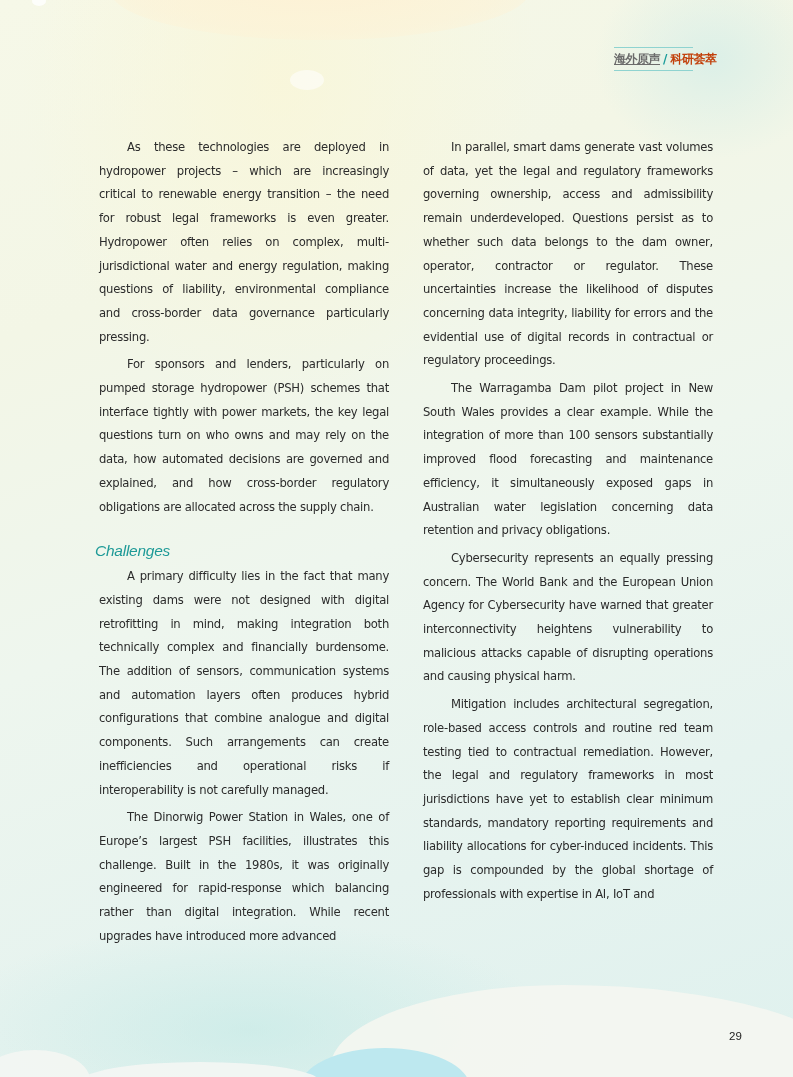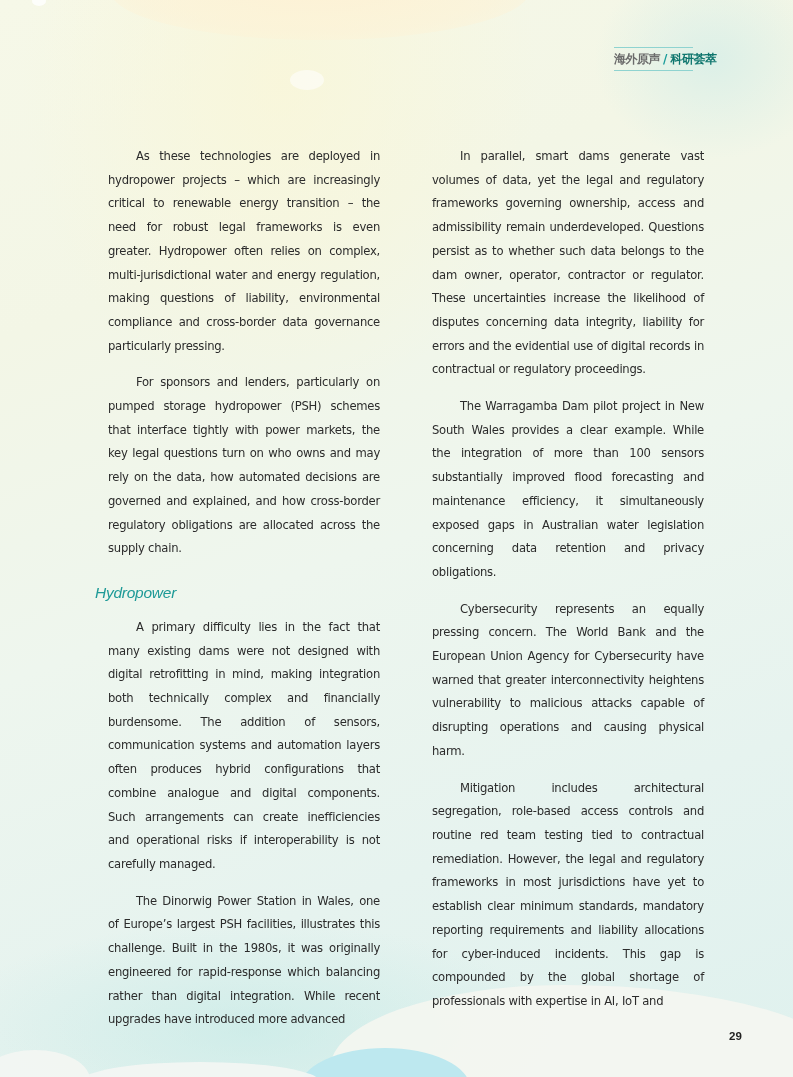--- a/index.html
+++ b/index.html
@@ -45,41 +45,41 @@
     background: rgba(244,246,244,0.9);
   }
 
   .section-header {
     position: absolute; left: 614px; top: 47px; width: 80px;
     height: 22px; border-top: 1.5px solid #8fd3d0; border-bottom: 1.5px solid #8fd3d0;
     display: flex; align-items: center; white-space: nowrap;
     font-family: "DejaVu Serif", serif; font-size: 12px; font-weight: bold;
     padding: 0; box-sizing: content-box; width: 79px;
   }
-  .section-header .part1 { color: #6b6b6b; letter-spacing: -0.5px; }
+  .section-header .part1 { color: #6b6b6b; letter-spacing: -0.5px; text-decoration: underline; }
   .section-header .sep { color: #1a9c9a; margin: 0 3px; font-family: "DejaVu Sans", sans-serif; }
-  .section-header .part2 { color: #0f766e; font-family: "DejaVu Sans", sans-serif; letter-spacing: -0.5px; }
+  .section-header .part2 { color: #c2410c; font-family: "DejaVu Sans", sans-serif; letter-spacing: -0.5px; }
 
   .column {
     position: absolute; top: 132px; width: 298px;
     font-family: "DejaVu Sans", sans-serif; font-size: 11.6px; line-height: 23.7px;
     color: #2b2b2b; text-align: justify; letter-spacing: -0.25px;
   }
   .col-left { left: 95px; }
   .col-right { left: 419px; }
-  .column p { margin: 13px; text-indent: 28px; text-align-last: left; }
+  .column p { margin: 4px; text-indent: 28px; text-align-last: left; }
   .column p.noindent { text-indent: 0; }
   .column h3 {
     margin: 20px 0 -2px 0; font-family: "Liberation Sans", sans-serif;
     font-style: italic; font-weight: normal; font-size: 15.5px; line-height: 24px;
     color: #1e9a97;
   }
   .page-number {
     position: absolute; left: 729px; top: 1030px;
-    font-family: "Liberation Sans", sans-serif; font-weight: bold; font-size: 11.5px; color: #222;
+    font-family: "Liberation Sans", sans-serif; font-weight: normal; font-size: 11.5px; color: #222;
   }
 </style>
 </head>
 <body>
 
 <div class="bg-shape bg-yellow2"></div>
 <div class="bg-shape bg-yellow"></div>
 <div class="bg-shape bg-teal-right"></div>
 <div class="bg-shape bg-dot1"></div>
 <div class="bg-shape bg-dot2"></div>
@@ -91,21 +91,21 @@
 
 <div class="section-header">
   <span class="part1">海外原声</span>
   <span class="sep">/</span>
   <span class="part2">科研荟萃</span>
 </div>
 
 <div class="column col-left">
   <p>As these technologies are deployed in hydropower projects – which are increasingly critical to renewable energy transition – the need for robust legal frameworks is even greater. Hydropower often relies on complex, multi-jurisdictional water and energy regulation, making questions of liability, environmental compliance and cross-border data governance particularly pressing.</p>
   <p>For sponsors and lenders, particularly on pumped storage hydropower (PSH) schemes that interface tightly with power markets, the key legal questions turn on who owns and may rely on the data, how automated decisions are governed and explained, and how cross-border regulatory obligations are allocated across the supply chain.</p>
-  <h3>Hydropower</h3>
+  <h3>Challenges</h3>
   <p>A primary difficulty lies in the fact that many existing dams were not designed with digital retrofitting in mind, making integration both technically complex and financially burdensome. The addition of sensors, communication systems and automation layers often produces hybrid configurations that combine analogue and digital components. Such arrangements can create inefficiencies and operational risks if interoperability is not carefully managed.</p>
   <p>The Dinorwig Power Station in Wales, one of Europe’s largest PSH facilities, illustrates this challenge. Built in the 1980s, it was originally engineered for rapid-response which balancing rather than digital integration. While recent upgrades have introduced more advanced</p>
 </div>
 
 <div class="column col-right">
   <p>In parallel, smart dams generate vast volumes of data, yet the legal and regulatory frameworks governing ownership, access and admissibility remain underdeveloped. Questions persist as to whether such data belongs to the dam owner, operator, contractor or regulator. These uncertainties increase the likelihood of disputes concerning data integrity, liability for errors and the evidential use of digital records in contractual or regulatory proceedings.</p>
   <p>The Warragamba Dam pilot project in New South Wales provides a clear example. While the integration of more than 100 sensors substantially improved flood forecasting and maintenance efficiency, it simultaneously exposed gaps in Australian water legislation concerning data retention and privacy obligations.</p>
   <p>Cybersecurity represents an equally pressing concern. The World Bank and the European Union Agency for Cybersecurity have warned that greater interconnectivity heightens vulnerability to malicious attacks capable of disrupting operations and causing physical harm.</p>
   <p>Mitigation includes architectural segregation, role-based access controls and routine red team testing tied to contractual remediation. However, the legal and regulatory frameworks in most jurisdictions have yet to establish clear minimum standards, mandatory reporting requirements and liability allocations for cyber-induced incidents. This gap is compounded by the global shortage of professionals with expertise in AI, IoT and</p>
 </div>

